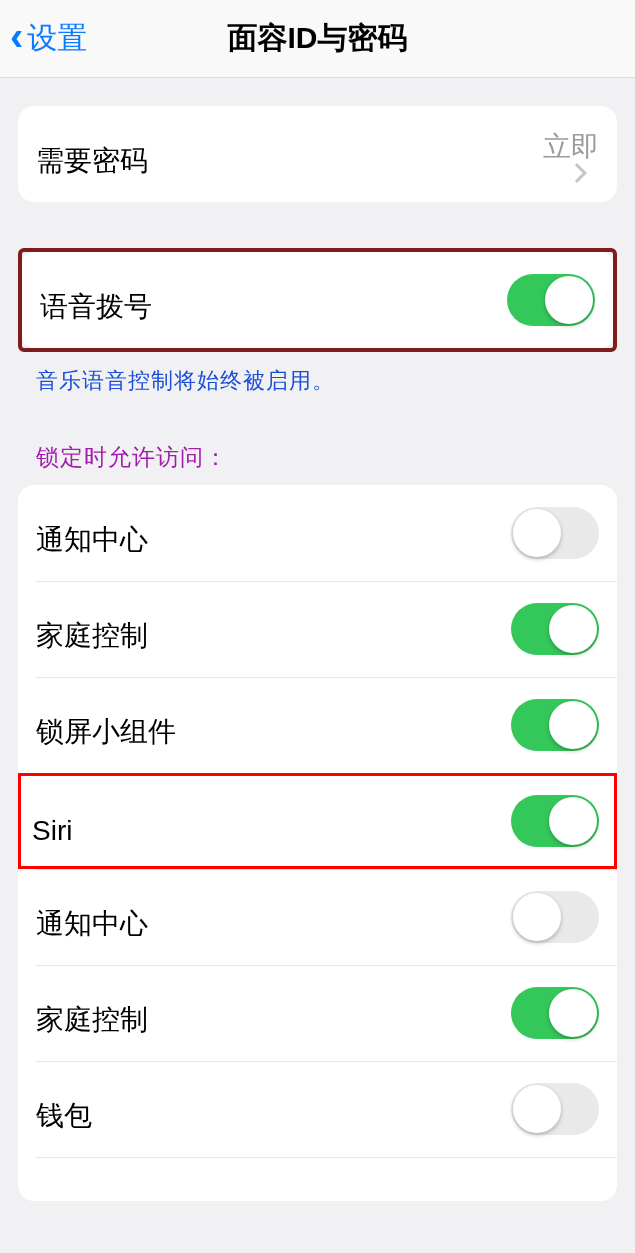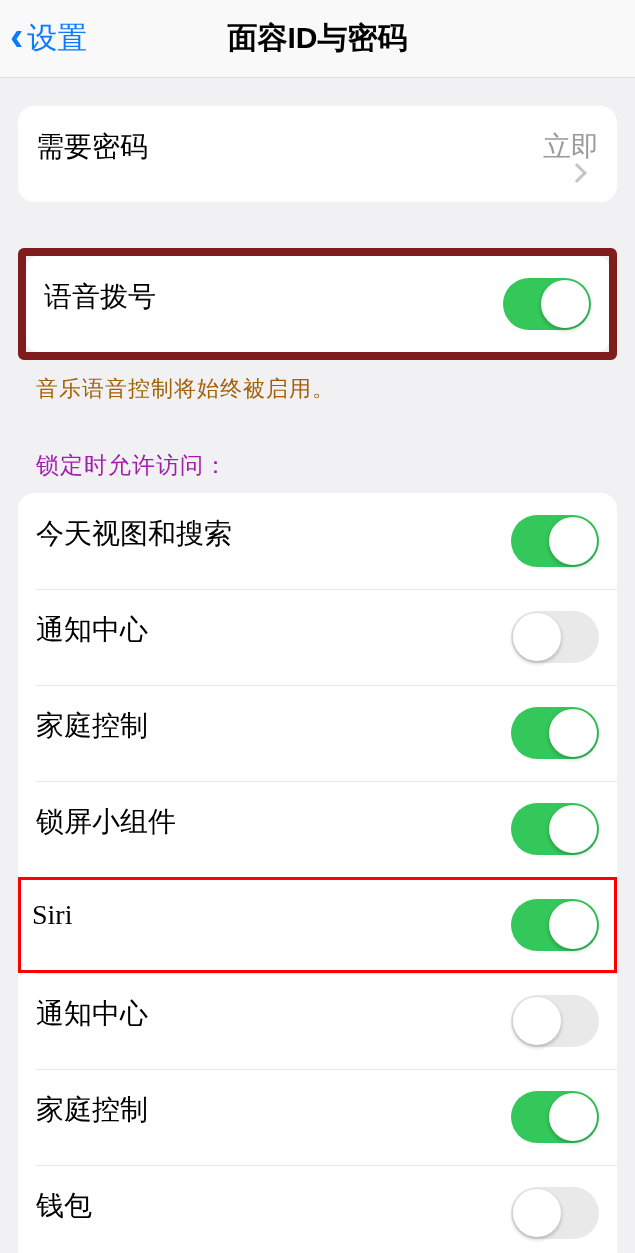--- a/index.html
+++ b/index.html
@@ -48,27 +48,26 @@
     .content {
       padding: 28px 18px 0 18px;
     }
     .group {
       background: #fff;
       border-radius: 16px;
       overflow: hidden;
     }
     .row {
       display: flex;
-      align-items: flex-start;
+      align-items: flex-end;
       justify-content: space-between;
       padding: 22px 18px;
       font-size: 28px;
       color: #000;
       position: relative;
-      font-family: Liberation Serif, serif;
     }
     .row + .row::before {
       content: "";
       position: absolute;
       top: 0;
       left: 18px;
       right: 0;
       height: 1px;
       background: #e5e5e7;
     }
@@ -81,30 +80,30 @@
     }
     .chevron {
       margin-left: 12px;
       width: 14px;
       height: 14px;
       border-right: 3px solid #c5c5c8;
       border-top: 3px solid #c5c5c8;
       transform: rotate(45deg);
     }
     .highlight {
-      border: 8px solid #7f1d1d;
+      border: 4px solid #7f1d1d;
       border-radius: 6px;
       margin-top: 46px;
     }
     .highlight .group {
       border-radius: 12px;
     }
     .hint {
       font-size: 22px;
-      color: #a16207;
+      color: #1d4ed8;
       padding: 14px 18px 0 18px;
       letter-spacing: 1px;
     }
     .section-label {
       font-size: 23px;
       color: #a21caf;
       padding: 46px 18px 12px 18px;
       letter-spacing: 1px;
     }
     .toggle {
@@ -189,26 +188,20 @@
       </div>
     </div>
   </div>
 
   <div class="hint">音乐语音控制将始终被启用。</div>
 
   <div class="section-label">锁定时允许访问：</div>
 
   <div class="group2" id="lock-access-group">
       <div class="row">
-        <span>今天视图和搜索</span>
-        <div class="toggle on">
-          <div class="knob"></div>
-        </div>
-      </div>
-      <div class="row">
         <span>通知中心</span>
         <div class="toggle off">
           <div class="knob"></div>
         </div>
       </div>
       <div class="row">
         <span>家庭控制</span>
         <div class="toggle on">
           <div class="knob"></div>
         </div>

